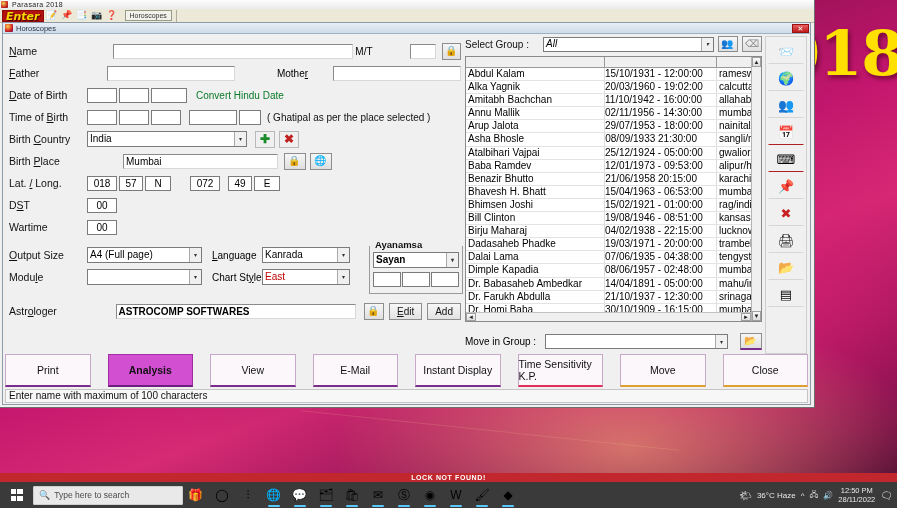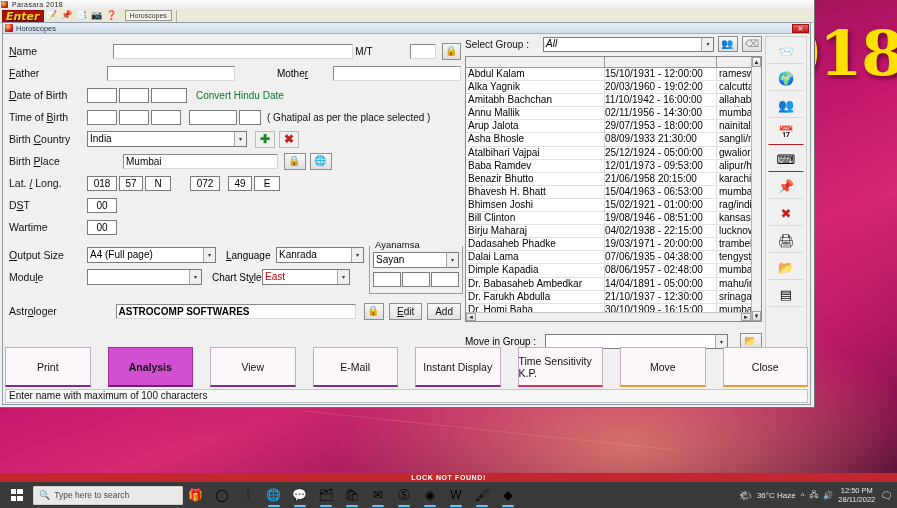--- a/index.html
+++ b/index.html
@@ -143,21 +143,21 @@
     width:20px;height:17px;border:1px solid #b9b9b9;background:#f0f0f0;
     display:flex;align-items:center;justify-content:center;
     font-size:12px;font-weight:bold;line-height:1;
   }
   .smallbtn{
     border:1px solid #8d8d8d; background:linear-gradient(#f7f7f7,#e2e2e2);
     font-size:10px; height:17px; padding:0 7px; line-height:15px; color:#111;
   }
   #ayan-box{
     position:absolute; left:360px; top:2px; width:94px; height:48px;
-    border:1px solid #9a9a9a; border-top:none;
+    border:1px solid #9a9a9a; border-top:none;font-weight:bold;
   }
   #ayan-box .cap{
     position:absolute; left:3px; top:-7px; background:#f0f0f0;
     padding:0 2px; font-size:9.5px; color:#111;
   }
 
   
   #list-panel{
     position:absolute; left:462px; top:11px; right:48px; bottom:48px;
   }
@@ -170,21 +170,21 @@
   #grid-head{
     display:flex; height:11px; background:#f0f0f0;
     border-bottom:1px solid #9a9a9a;
   }
   #grid-head div{ border-right:1px solid #9a9a9a; height:100%; }
   .grow{
     display:flex; height:13.1px; line-height:12px; font-size:10px;
     border-bottom:1px solid #e3e3e3; color:#000; white-space:nowrap;
   }
   .c-name{ width:139px; padding-left:2px; overflow:hidden; border-right:1px solid #dcdcdc;}
-  .c-dob{ width:112px; text-align:center; padding-right:19px; overflow:hidden; border-right:1px solid #dcdcdc;}
+  .c-dob{ width:112px; text-align:right; padding-right:19px; overflow:hidden; border-right:1px solid #dcdcdc;}
   .c-place{ flex:1; padding-left:2px; overflow:hidden;}
   #vscroll{
     position:absolute; right:0; top:0; width:10px; bottom:0;
     background:#f0f0f0; border-left:1px solid #b4b4b4;
   }
   .sbtn{
     height:10px; border:1px solid #a0a0a0; background:linear-gradient(#fafafa,#dcdcdc);
     font-size:6px; display:flex;align-items:center;justify-content:center;color:#222;
   }
   #hscroll{
@@ -203,21 +203,21 @@
     width:36px; height:26px; margin-top:1px;
     background:#f0f0f0; border:1px solid transparent;
     border-bottom:1px solid #d6d6d6;
     display:flex;align-items:center;justify-content:center;
     font-size:13px; line-height:1;
   }
   .sbtn-ico.redline{ border-bottom:1px solid #b02020; }
 
   
   #btn-bar{
-    position:absolute; left:2px; right:2px; bottom:17px; height:40px;
+    position:absolute; left:2px; right:2px; bottom:17px; height:33px;
     display:flex; gap:17px;justify-content:flex-end;
   }
   .bbtn{
     flex:1; border:1px solid #c8a8c8; background:#fbf7fb;
     border-bottom:2px solid #7b2d8c;
     font-size:10.5px; color:#111;
     display:flex;align-items:center;justify-content:center;
   }
   .bbtn.active{ background:#d24fd2; border:1px solid #a030a0; border-bottom:2px solid #6e1f7e; font-weight:bold;}
   .bbtn.orange{ border-bottom:2px solid #e0a030; }
@@ -364,21 +364,21 @@
         <span class="cell">00</span>
       </div>
 
       <div class="row">
         <span class="lbl">Wartime</span>
         <span class="cell">00</span>
       </div>
 
       <div class="row" style="margin-top:6px;position:relative">
         <span class="lbl"><u>O</u>utput Size</span>
-        <span class="combo" style="width:129px">
+        <span class="combo" style="width:115px">
           <span>A4 (Full page)</span>
           <span class="arrow thin">▾</span>
         </span>
         <span style="width:60px;padding-left:10px;font-size:10px;"><u>L</u>anguage</span>
         <span class="combo" style="width:88px">
           <span>Kanrada</span>
           <span class="arrow thin">▾</span>
         </span>
 
         <div id="ayan-box">

